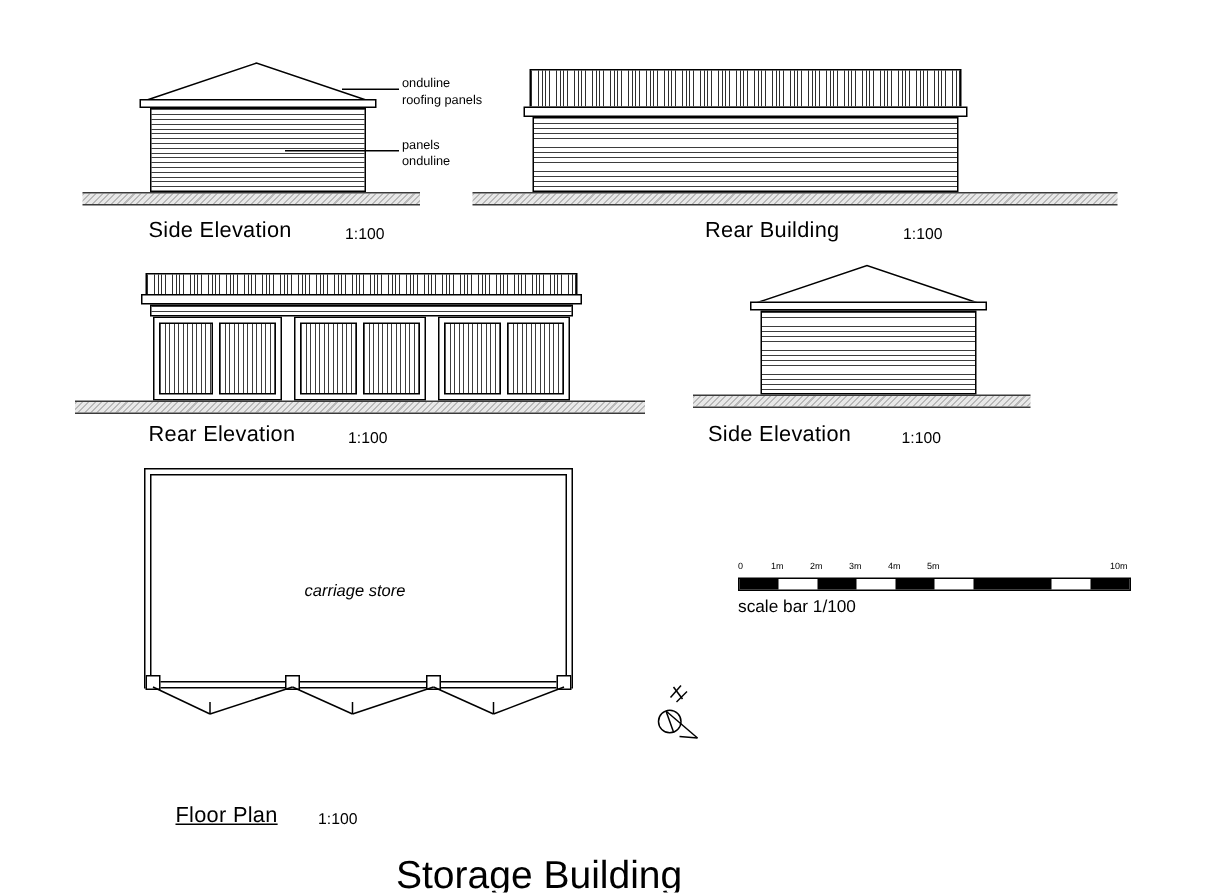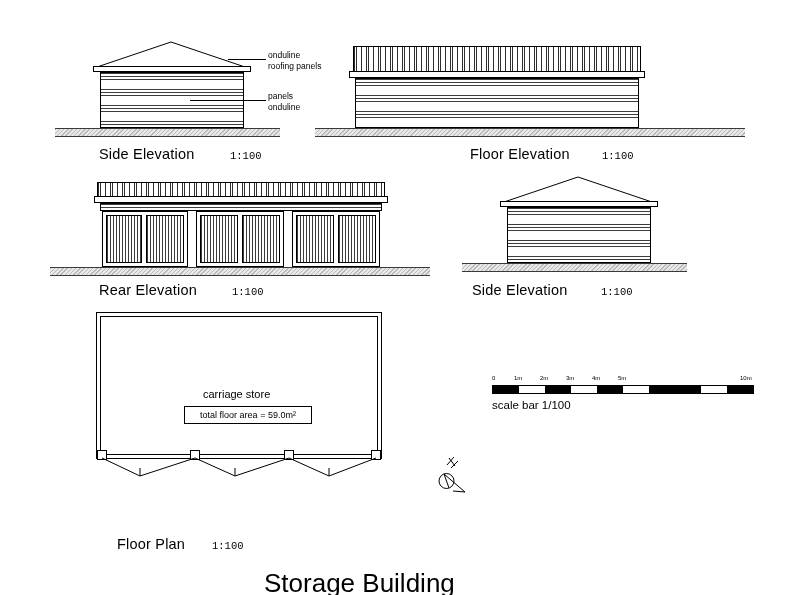--- a/index.html
+++ b/index.html
@@ -67,21 +67,20 @@
 
   
   .title-label {
     font-size: 14.5px;
     letter-spacing: 0.2px;
     white-space: nowrap;
   }
   .scale-label {
     font-size: 10.5px;
     white-space: nowrap;
-    font-family: Liberation Mono, monospace;
   }
   .note {
     font-size: 8.5px;
     line-height: 11px;
     white-space: nowrap;
   }
   .leader {
     background: #000000;
   }
   .plan-text {
@@ -150,21 +149,21 @@
 
     <div class="abs roofpanel" style="left:38px; top:4px; width:288px; height:26px;"></div>
 
     <div class="abs plainbox" style="left:34px; top:29px; width:296px; height:7px;"></div>
 
     <div class="abs boarding" style="left:40px; top:36px; width:284px; height:50px;"></div>
 
     <div class="abs ground" style="left:0px; top:86px; width:430px; height:7px;"></div>
   </div>
 
-  <div class="abs title-label" style="left:470px; top:146px;">Floor Elevation</div>
+  <div class="abs title-label" style="left:470px; top:146px;">Rear Building</div>
   <div class="abs scale-label" style="left:602px; top:150px;">1:100</div>
 
   <div class="abs" style="left:50px; top:180px; width:380px; height:96px;">
 
     <div class="abs roofpanel" style="left:47px; top:2px; width:288px; height:15px;"></div>
 
     <div class="abs plainbox" style="left:44px; top:16px; width:294px; height:7px;"></div>
 
     <div class="abs boarding" style="left:50px; top:23px; width:282px; height:8px;"></div>
 
@@ -195,21 +194,21 @@
     <div class="abs plainbox" style="left:38px; top:26px; width:158px; height:6px;"></div>
 
     <div class="abs boarding" style="left:45px; top:32px; width:144px; height:56px;"></div>
 
     <div class="abs ground" style="left:0px; top:88px; width:225px; height:7px;"></div>
   </div>
 
   <div class="abs title-label" style="left:472px; top:282px;">Side Elevation</div>
   <div class="abs scale-label" style="left:601px; top:286px;">1:100</div>
 
-  <div class="abs" style="left:92px; top:308px; width:300px; height:190px;">
+  <div class="abs" style="left:92px; top:308px; width:300px; height:190px;font-style:italic;">
 
     <div class="abs plainbox" style="left:4px; top:4px; width:286px; height:147px;"></div>
 
     <div class="abs" style="left:8px; top:8px; width:278px; height:139px; border:1px solid #000; box-sizing:border-box;"></div>
 
     <div class="abs plainbox" style="left:5px; top:142px; width:10px; height:10px;"></div>
     <div class="abs plainbox" style="left:98px; top:142px; width:10px; height:10px;"></div>
     <div class="abs plainbox" style="left:192px; top:142px; width:10px; height:10px;"></div>
     <div class="abs plainbox" style="left:279px; top:142px; width:10px; height:10px;"></div>
 
@@ -222,24 +221,23 @@
         <path d="M143,22 L143,14"></path>
         <path d="M143,22 L197,4"></path>
         <path d="M197,4 L237,22"></path>
         <path d="M237,22 L237,14"></path>
         <path d="M237,22 L284,4"></path>
       </g>
     </svg>
 
     <div class="abs plan-text" style="left:111px; top:80px;">carriage store</div>
 
-    <div class="abs area-box" style="left:92px; top:98px; width:128px; height:18px;">total floor area  = 59.0m²</div>
-  </div>
-
-  <div class="abs title-label" style="left:117px; top:536px;">Floor Plan</div>
+  </div>
+
+  <div class="abs title-label" style="left:117px; top:536px;text-decoration:underline;">Floor Plan</div>
   <div class="abs scale-label" style="left:212px; top:540px;">1:100</div>
 
   <svg class="abs" style="left:425px; top:452px;" width="52" height="48" viewBox="0 0 52 48">
     <g stroke="#000000" stroke-width="1" fill="none">
       <path d="M24,6 L30,14"></path>
       <path d="M29,5 L22,13"></path>
       <path d="M33,9 L26,16"></path>
       <path d="M19,22 L40,40"></path>
       <path d="M19,22 L24,36"></path>
       <path d="M40,40 L28,39"></path>

